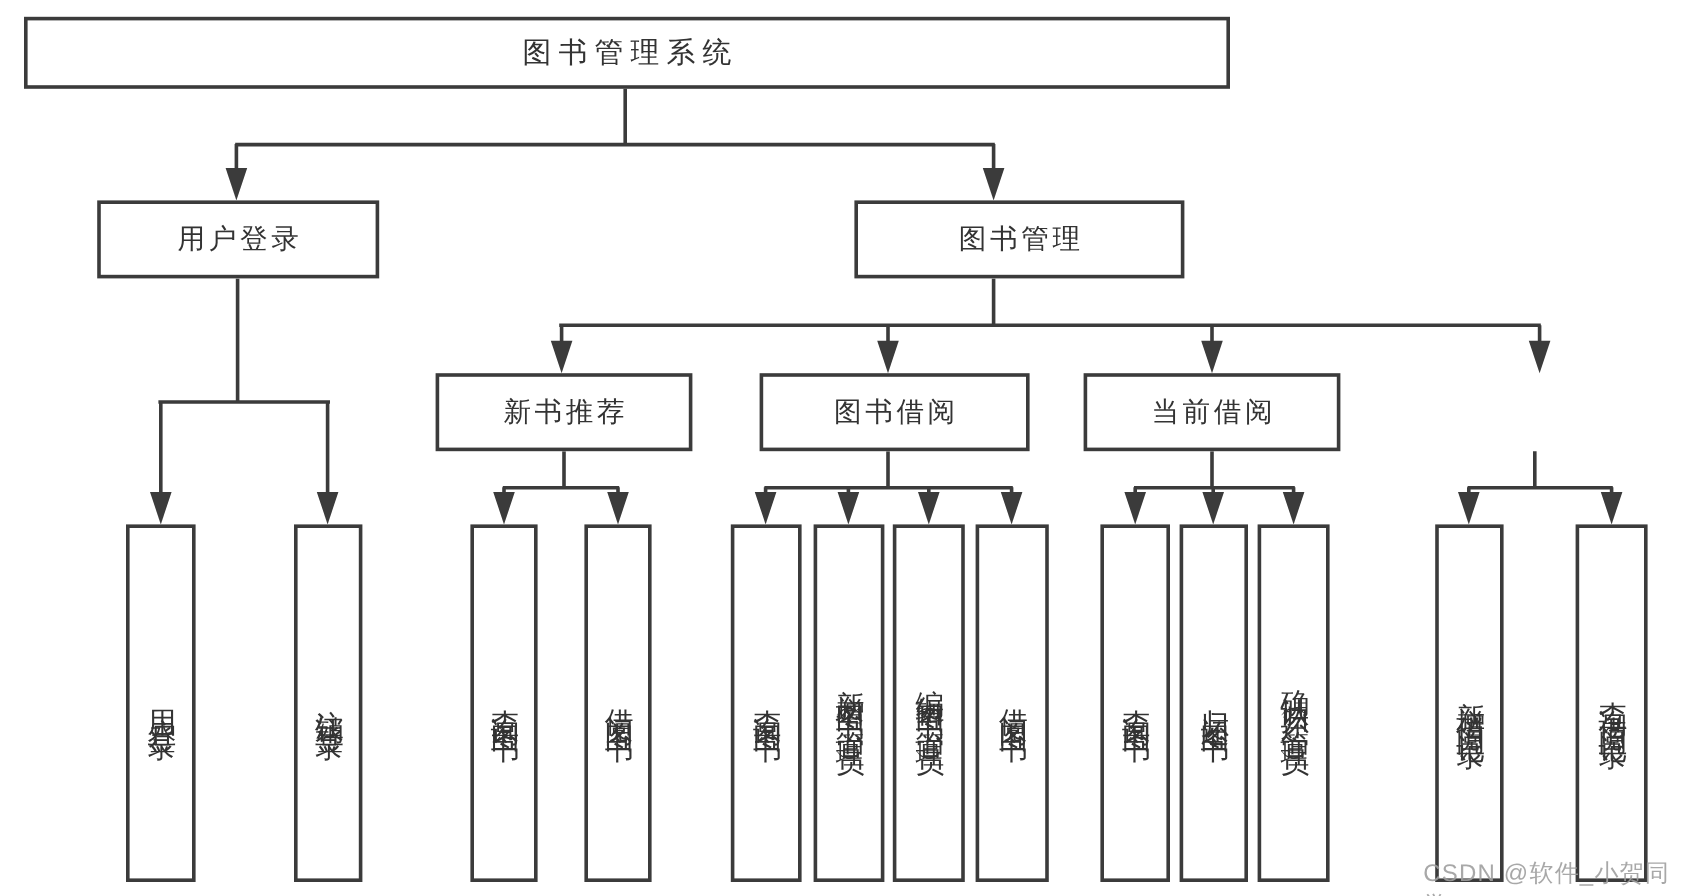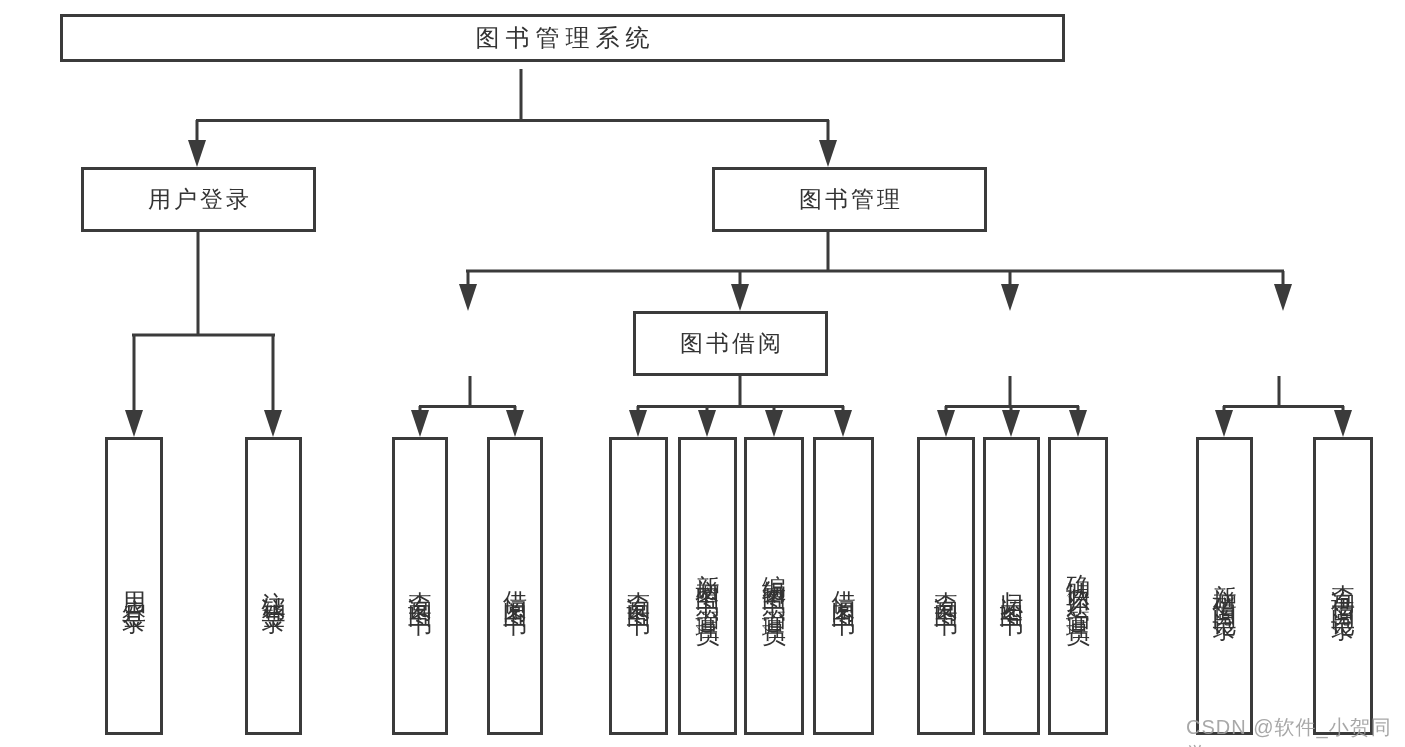--- a/index.html
+++ b/index.html
@@ -111,26 +111,28 @@
       <polygon points="765,410 783,410 774,437"></polygon>
       <polygon points="834,410 852,410 843,437"></polygon>
       <polygon points="937,410 955,410 946,437"></polygon>
       <polygon points="1002,410 1020,410 1011,437"></polygon>
       <polygon points="1069,410 1087,410 1078,437"></polygon>
       <polygon points="1215,410 1233,410 1224,437"></polygon>
       <polygon points="1334,410 1352,410 1343,437"></polygon>
     </g>
   </svg>
 
-  <div class="box h-box title-box" style="left:20px; top:14px; width:1005px; height:48px;margin-left:40px;">图书管理系统</div>
+  <div class="box h-box title-box" style="left:20px; top:14px; width:1005px; height:60px;">图书管理系统</div>
 
   <div class="box h-box" style="left:81px; top:167px; width:235px; height:65px;">用户登录</div>
   <div class="box h-box" style="left:712px; top:167px; width:275px; height:65px;">图书管理</div>
 
-  <div class="box h-box" style="left:633px; top:311px; width:195px; height:65px;">图书借阅</div>
+  <div class="box h-box" style="left:363px; top:311px; width:214px; height:65px;">新书推荐</div>
+  <div class="box h-box" style="left:633px; top:311px; width:225px; height:65px;">图书借阅</div>
+  <div class="box h-box" style="left:903px; top:311px; width:214px; height:65px;">当前借阅</div>
 
   <div class="box v-box" style="left:105px; top:437px; width:58px; height:298px;">用户登录</div>
   <div class="box v-box" style="left:245px; top:437px; width:57px; height:298px;">注销登录</div>
 
   <div class="box v-box" style="left:392px; top:437px; width:56px; height:298px;">查询图书</div>
   <div class="box v-box" style="left:487px; top:437px; width:56px; height:298px;">借阅图书</div>
 
   <div class="box v-box" style="left:609px; top:437px; width:59px; height:298px;">查询图书</div>
   <div class="box v-box" style="left:678px; top:437px; width:59px; height:298px;">新增图书（管理员）</div>
   <div class="box v-box" style="left:744px; top:437px; width:60px; height:298px;">编辑图书（管理员）</div>

